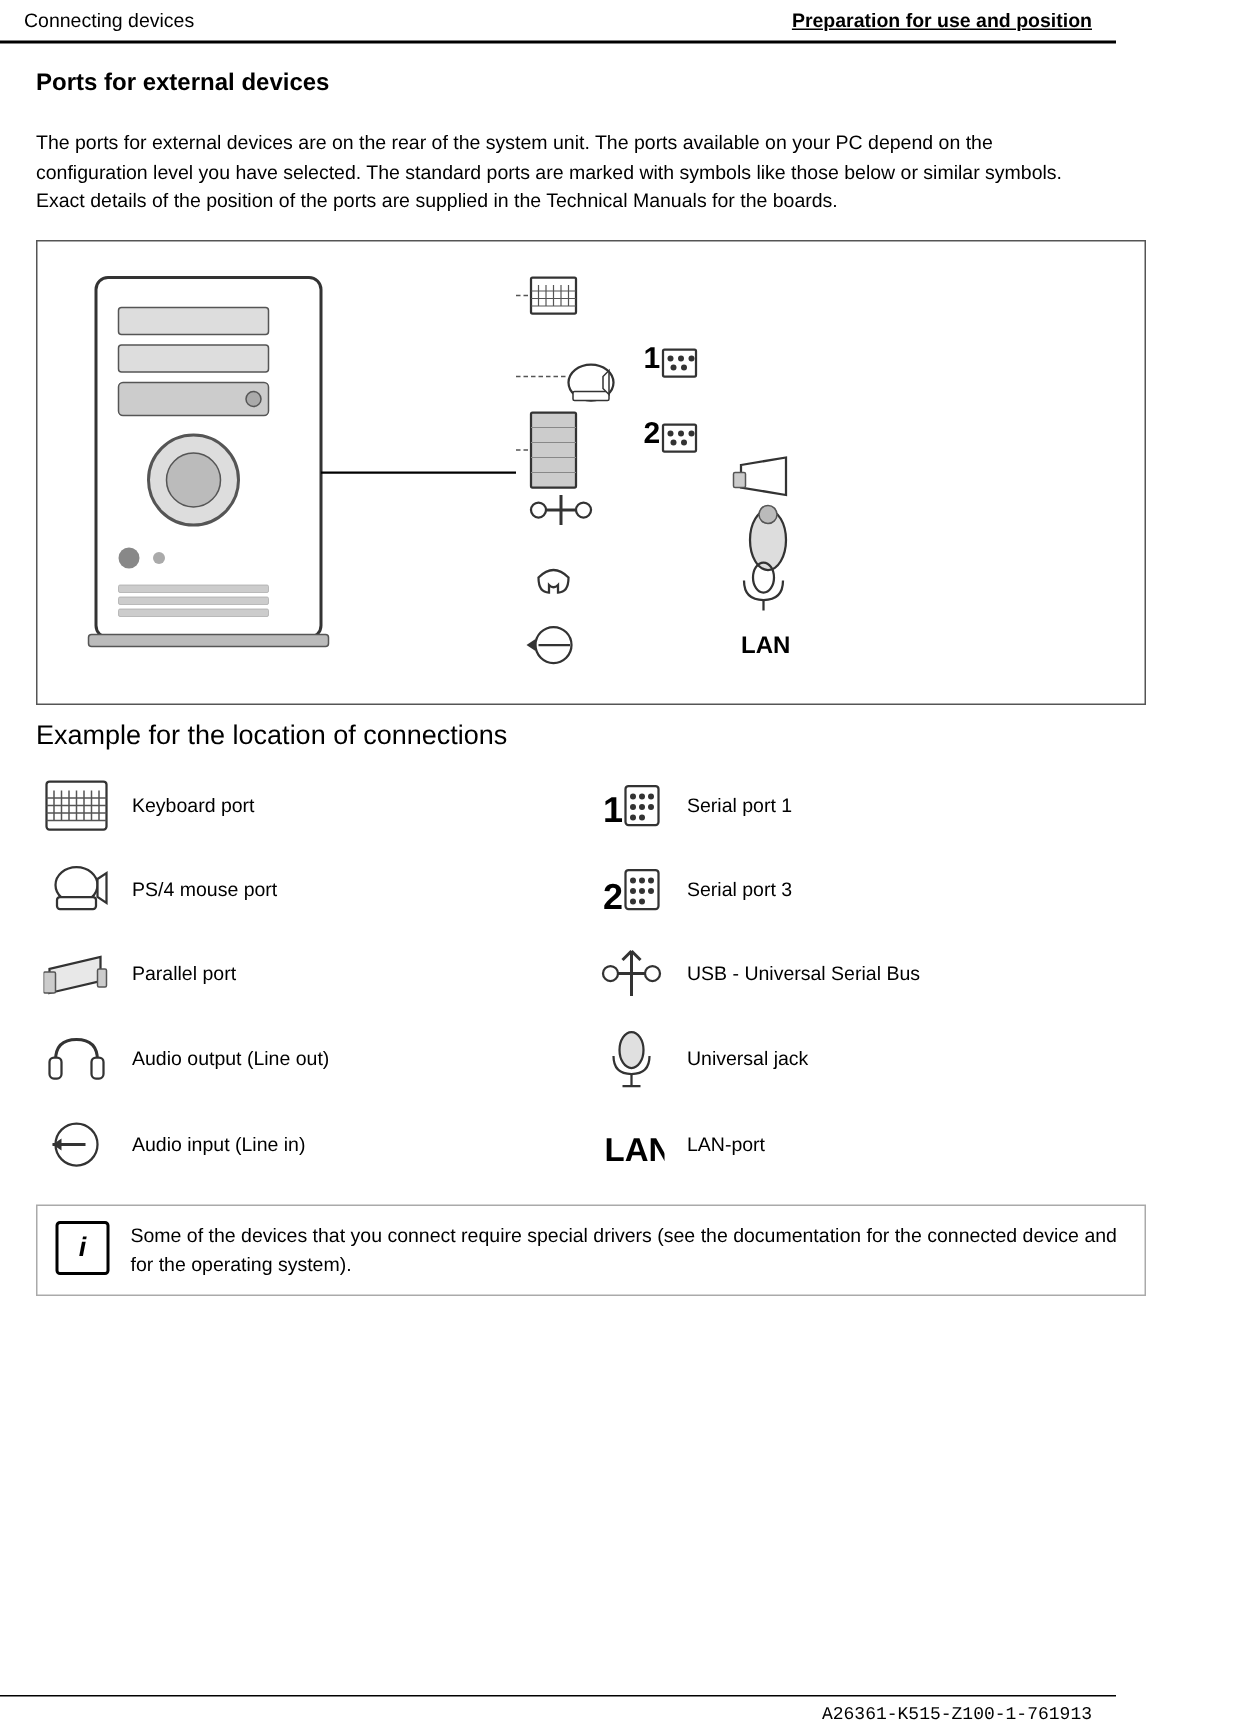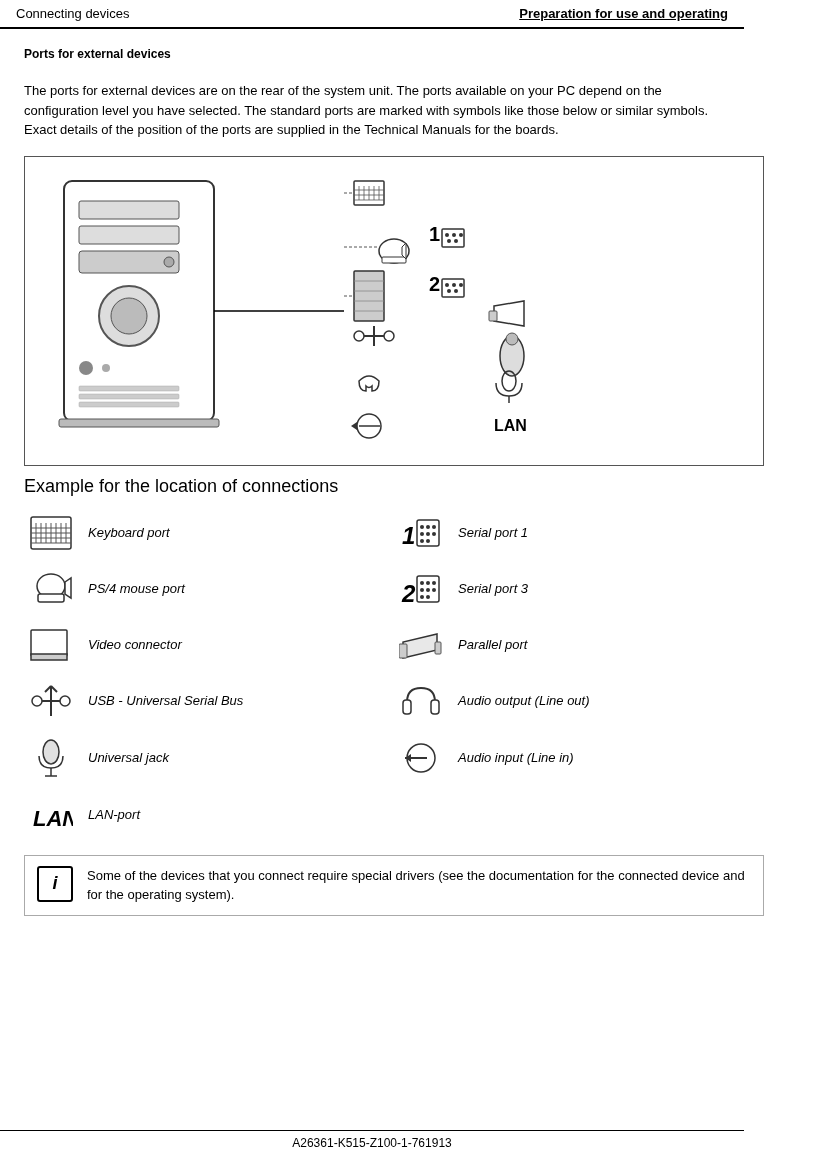--- a/index.html
+++ b/index.html
@@ -44,21 +44,21 @@
       background: #000;
     }
 
     
     .main-content {
       padding: 18px 24px 18px 24px;
       flex: 1;
     }
 
     .page-title {
-      font-size: 12px;
+      font-size: 16px;
       font-weight: bold;
       margin-bottom: 0;
     }
 
     .intro-text {
       font-size: 13px;
       line-height: 1.5;
       margin-bottom: 16px;
       max-width: 750px;
       margin-top: 20px;
@@ -91,44 +91,44 @@
       gap: 0;
       width: 740px;
       margin-top: 4px;
     }
 
     .icon-row {
       display: flex;
       align-items: center;
       padding: 7px 0 7px 0;
       min-height: 56px;
-      font-style: italic;
     }
 
     .icon-cell {
       width: 54px;
       min-width: 54px;
       display: flex;
       align-items: center;
       justify-content: center;
       margin-right: 10px;
     }
 
     .icon-label {
       font-size: 13px;
     }
 
     
     .footer {
       border-top: 1px solid #000;
       padding: 5px 16px;
       display: flex;
-      justify-content: center;
+      justify-content: flex-end;
       font-size: 12px;
       margin-top: auto;
+      font-family: Liberation Mono, monospace;
     }
 
     
     .note-box {
       border: 1px solid #aaa;
       display: flex;
       align-items: flex-start;
       padding: 10px 12px;
       margin-top: 12px;
       width: 740px;
@@ -155,21 +155,21 @@
     
     svg { display: block; }
   </style>
 </head>
 <body>
 
 <div class="page-wrapper">
 
   <div class="header">
     <span class="header-left">Connecting devices</span>
-    <span class="header-right">Preparation for use and operating</span>
+    <span class="header-right">Preparation for use and position</span>
   </div>
 
   <div class="right-tab"></div>
 
   <div class="main-content">
 
     <div class="page-title">Ports for external devices</div>
     <div class="intro-text">The ports for external devices are on the rear of the system unit. The ports available on your PC depend on the configuration level you have selected. The standard ports are marked with symbols like those below or similar symbols. Exact details of the position of the ports are supplied in the Technical Manuals for the boards.</div>
 
     <div class="diagram-box">
@@ -327,29 +327,20 @@
             <circle cx="22" cy="20" r="2" fill="#333"></circle>
             <circle cx="28" cy="20" r="2" fill="#333"></circle>
             <circle cx="34" cy="20" r="2" fill="#333"></circle>
             <circle cx="22" cy="27" r="2" fill="#333"></circle>
             <circle cx="28" cy="27" r="2" fill="#333"></circle>
           </svg>
         </div>
         <span class="icon-label">Serial port 3</span>
       </div>
 
-      <div class="icon-row">
-        <div class="icon-cell">
-          <svg width="44" height="38" viewBox="0 0 44 38">
-            <rect x="2" y="4" width="36" height="26" rx="1" fill="#fff" stroke="#333" stroke-width="1.5"></rect>
-            <rect x="2" y="28" width="36" height="6" rx="0" fill="#ccc" stroke="#333" stroke-width="1.5"></rect>
-          </svg>
-        </div>
-        <span class="icon-label">Video connector</span>
-      </div>
 
       <div class="icon-row">
         <div class="icon-cell">
           <svg width="44" height="38" viewBox="0 0 44 38">
             <polygon points="4,32 38,24 38,8 4,16" fill="#e8e8e8" stroke="#333" stroke-width="1.5"></polygon>
             <rect x="0" y="18" width="8" height="14" rx="1" fill="#ccc" stroke="#555" stroke-width="1"></rect>
             <rect x="36" y="16" width="6" height="12" rx="1" fill="#ccc" stroke="#555" stroke-width="1"></rect>
           </svg>
         </div>
         <span class="icon-label">Parallel port</span>

